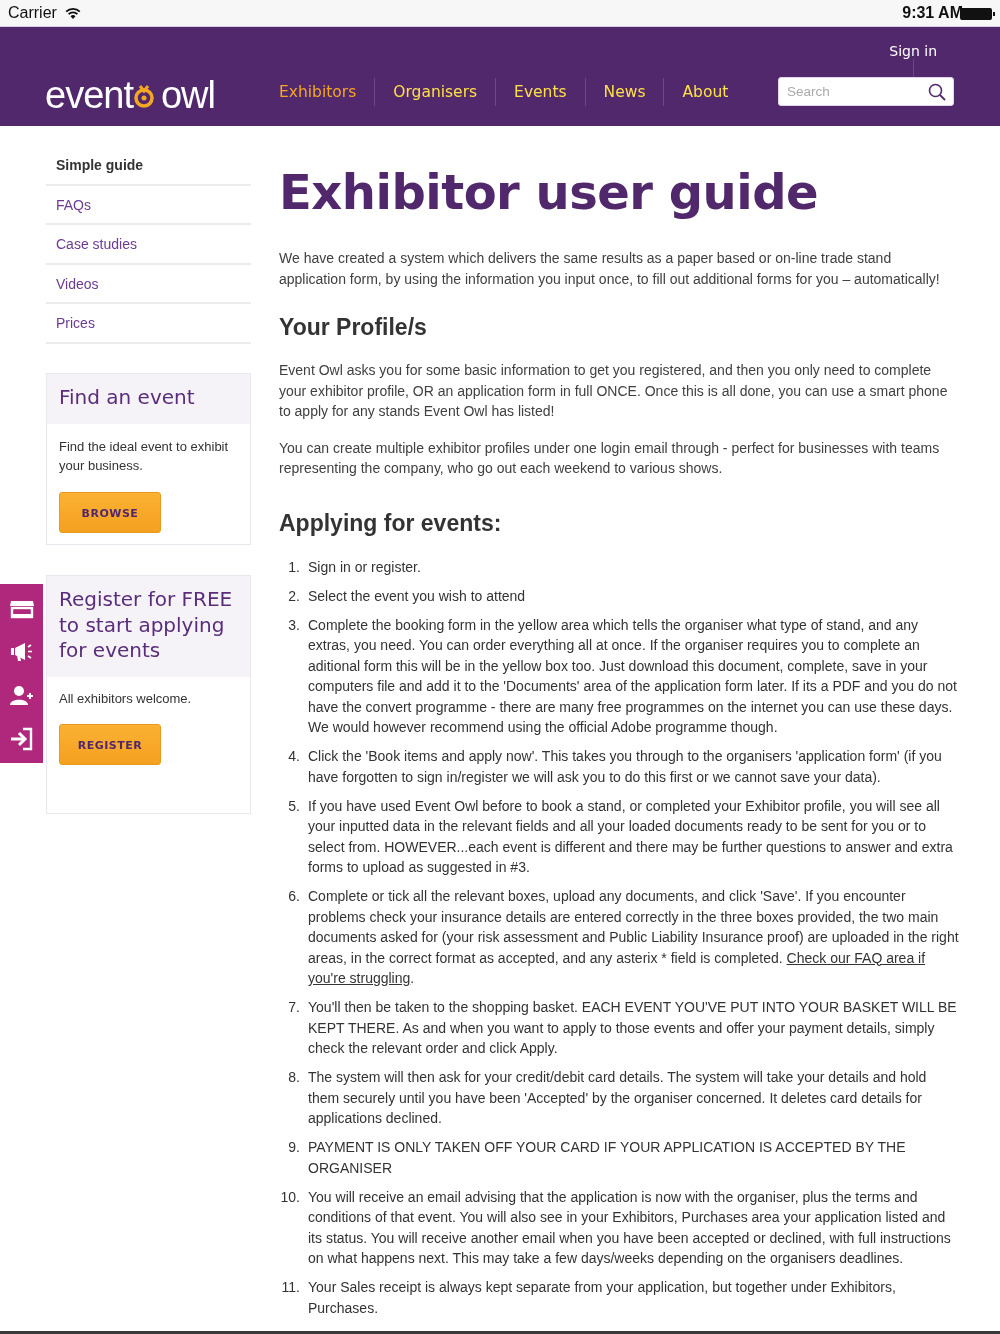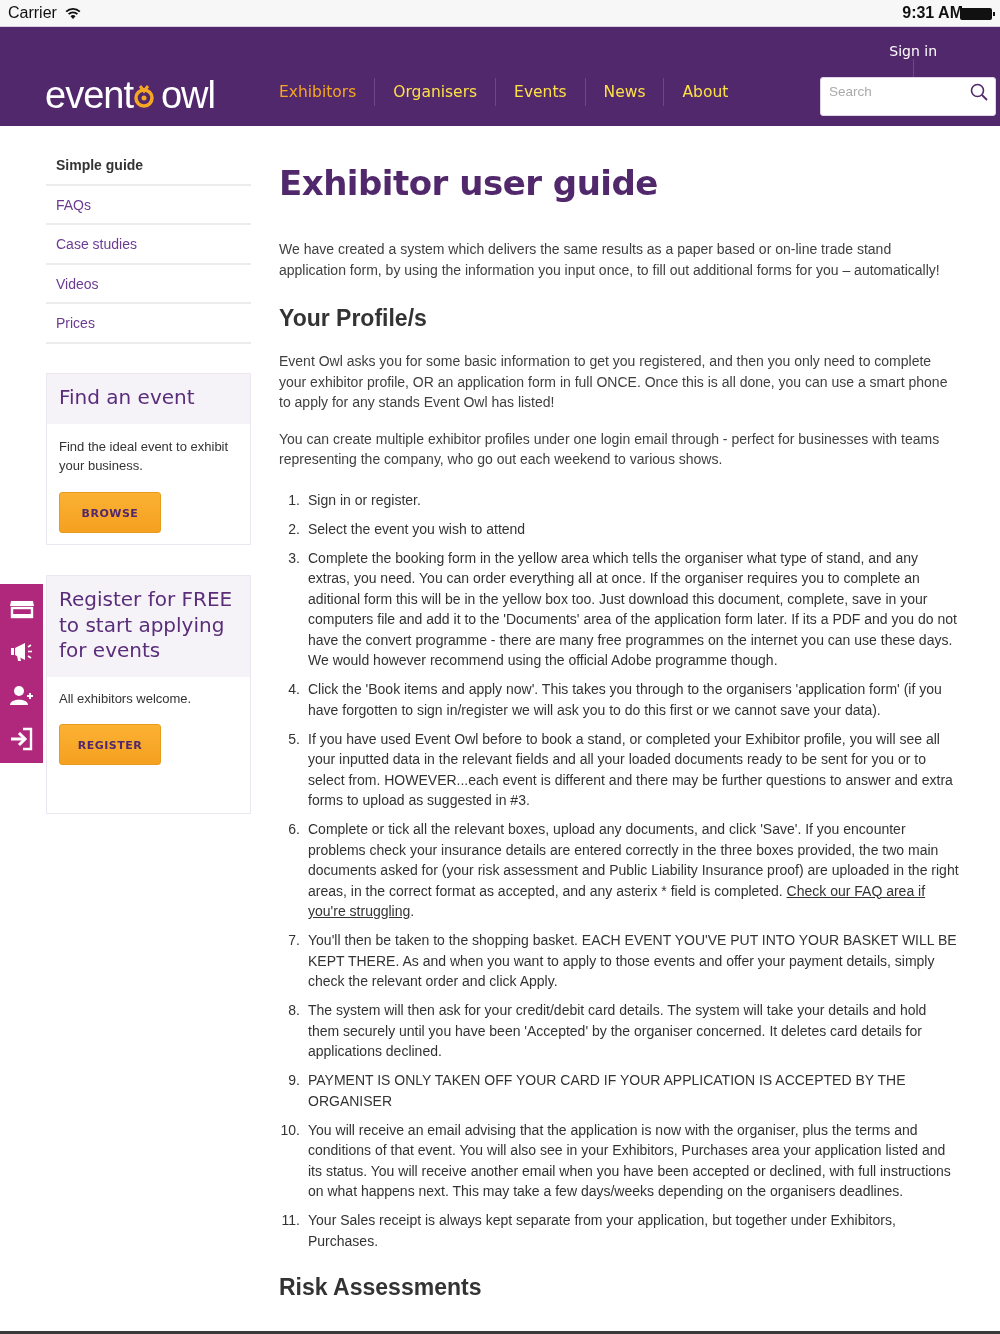--- a/index.html
+++ b/index.html
@@ -20,42 +20,42 @@
   .logo { position: absolute; left: 45px; top: 35px; font-family: Liberation Sans, sans-serif; font-size: 38px; color: #fff; letter-spacing: -1px; font-weight: normal; margin-top: 12px; }
   .logo .owl-mark { display: inline-block; width: 28px; height: 28px; position: relative; vertical-align: -2px; }
   .top-links { position: absolute; right: 48px; top: 16px; display: flex; align-items: center; flex-direction: column; }
   .top-link { font-family: "DejaVu Sans", sans-serif; font-size: 14px; color: #fff; padding: 0 15px; text-decoration: none; }
   .top-link.register { color: #f5a623; padding-right: 0; }
   .top-sep { width: 1px; height: 20px; background: #6d4887; }
   .nav { position: absolute; left: 265px; top: 50px; display: flex; align-items: center; height: 30px; }
   .nav-item { font-family: "DejaVu Sans", sans-serif; font-size: 15.5px; color: #fde047; padding: 0 18px; text-decoration: none; }
   .nav-item.active { color: #f5a623; padding-left: 14px; }
   .nav-sep { width: 1px; height: 28px; background: #6d4887; }
-  .search { position: absolute; left: 820px; top: 50px; width: 176px; height: 39px; background: #fff; border-radius: 3px; border: 1px solid #e0d6ea; }
+  .search { position: absolute; left: 778px; top: 50px; width: 176px; height: 29px; background: #fff; border-radius: 3px; border: 1px solid #e0d6ea; }
   .search input { border: none; outline: none; background: transparent; width: 140px; height: 27px; padding-left: 8px; font-size: 13.5px; color: #333; font-family: "Liberation Sans", sans-serif; }
   .search input::placeholder { color: #aaa; }
   .search-icon { position: absolute; right: 6px; top: 4px; width: 20px; height: 20px; }
 
   
   .sidenav { position: absolute; left: 46px; top: 146px; width: 205px; }
   .sidenav-item { display: block; height: 39.5px; line-height: 38px; padding-left: 10px; border-bottom: 2px solid #ececec; font-size: 14px; color: #6b3b93; text-decoration: none; }
   .sidenav-item.current { color: #333; font-weight: bold; }
 
   .card { position: absolute; left: 46px; width: 205px; border: 1px solid #ebe6f0; background: #fff; }
   .card-head { background: #f5f2f8; padding: 10px 12px 10px 12px; font-family: "DejaVu Sans", sans-serif; color: #5a2d7a; font-size: 20px; line-height: 25.5px; }
   .card-body { padding: 12px 12px 12px 12px; font-size: 13px; line-height: 19px; color: #333; }
   .btn { display: inline-block; margin-top: 16px; width: 102px; height: 41px; line-height: 41px; text-align: center; background: linear-gradient(#fbb133, #f5a020); border-radius: 3px; border: 1px solid #e89a1c; color: #52286c; font-family: "DejaVu Sans", sans-serif; font-weight: bold; font-size: 11px; letter-spacing: 0.5px; }
 
   
   .sidetools { position: absolute; left: 0; top: 584px; width: 43px; height: 179px; background: #b0287b; }
   .sidetool { position: absolute; left: 8px; width: 28px; height: 26px; }
 
   
   .main { position: absolute; left: 279px; top: 146px; width: 680px; }
-  .page-title { font-family: "DejaVu Sans", sans-serif; font-weight: bold; font-size: 34px; color: #52286c; letter-spacing: -0.5px; margin-top: 9px; line-height: 56px; }
+  .page-title { font-family: "DejaVu Sans", sans-serif; font-weight: bold; font-size: 48px; color: #52286c; letter-spacing: -0.5px; margin-top: 18px; line-height: 56px; }
   .para { font-size: 14px; line-height: 20.5px; color: #404040; margin-top: 12px; }
   .intro { margin-top: 28px; }
   h2 { font-size: 23px; font-weight: bold; color: #333; margin-top: 24px; line-height: 28px; font-family: "Liberation Sans", sans-serif; }
   h2 + .para { margin-top: 19px; }
   .steps { margin-top: 20px; list-style: none; }
   .step { position: relative; padding-left: 29px; font-size: 14px; line-height: 20.5px; color: #333; margin-bottom: 8.5px; }
   .step-num { position: absolute; left: 0; width: 21px; text-align: right; }
   .step a { color: #333; text-decoration: underline; }
   .risk { margin-top: 22px; }
 
@@ -164,20 +164,21 @@
 </div>
 
 <div class="main">
   <h1 class="page-title">Exhibitor user guide</h1>
   <p class="para intro">We have created a system which delivers the same results as a paper based or on-line trade stand application form, by using the information you input once, to fill out additional forms for you – automatically!</p>
 
   <h2>Your Profile/s</h2>
   <p class="para">Event Owl asks you for some basic information to get you registered, and then you only need to complete your exhibitor profile, OR an application form in full ONCE. Once this is all done, you can use a smart phone to apply for any stands Event Owl has listed!</p>
   <p class="para" style="margin-top:16px;">You can create multiple exhibitor profiles under one login email through - perfect for businesses with teams representing the company, who go out each weekend to various shows.</p>
 
+  <h2 style="margin-top:30px;">Applying for events:</h2>
   <ol class="steps">
     <li class="step"><span class="step-num">1.</span><span>Sign in or register.</span></li>
     <li class="step"><span class="step-num">2.</span><span>Select the event you wish to attend</span></li>
     <li class="step"><span class="step-num">3.</span><span>Complete the booking form in the yellow area which tells the organiser what type of stand, and any extras, you need. You can order everything all at once.  If the organiser requires you to complete an aditional form this will be in the yellow box too. Just download this document, complete, save in your computers file and add it to the 'Documents' area of the application form later. If its a PDF and you do not have the convert programme - there are many free programmes on the internet you can use these days.  We  would however recommend using the official Adobe programme though.</span></li>
     <li class="step"><span class="step-num">4.</span><span>Click the 'Book items and apply now'. This takes you through to the organisers 'application form' (if you have forgotten to sign in/register we will ask you to do this first or we cannot save your data).</span></li>
     <li class="step"><span class="step-num">5.</span><span>If you have used Event Owl before to book a stand, or completed your Exhibitor profile, you will see all your inputted data in the relevant fields and all your loaded documents ready to be sent for you or to select from. HOWEVER...each event is different and there may be further questions to answer and extra forms to upload as suggested in #3.</span></li>
     <li class="step"><span class="step-num">6.</span><span>Complete or tick all the relevant boxes, upload any documents, and click 'Save'. If you encounter problems check your insurance details are entered correctly in the three boxes provided, the two main documents asked for (your risk assessment and Public Liability Insurance proof) are uploaded in the right areas, in the correct format as accepted, and any asterix * field is completed. </span><a>Check our FAQ area if you're struggling</a><span>.</span></li>
     <li class="step"><span class="step-num">7.</span><span>You'll then be taken to the shopping basket. EACH EVENT YOU'VE PUT INTO YOUR BASKET WILL BE KEPT THERE. As and when you want to apply to those events and offer your payment details, simply check the relevant order and click Apply.</span></li>
     <li class="step"><span class="step-num">8.</span><span>The system will then ask for your credit/debit card details. The system will take your details and hold them securely until you have been 'Accepted' by the organiser concerned.  It deletes card details for applications declined.</span></li>
     <li class="step"><span class="step-num">9.</span><span>PAYMENT IS ONLY TAKEN OFF YOUR CARD IF YOUR APPLICATION IS ACCEPTED BY THE ORGANISER</span></li>

